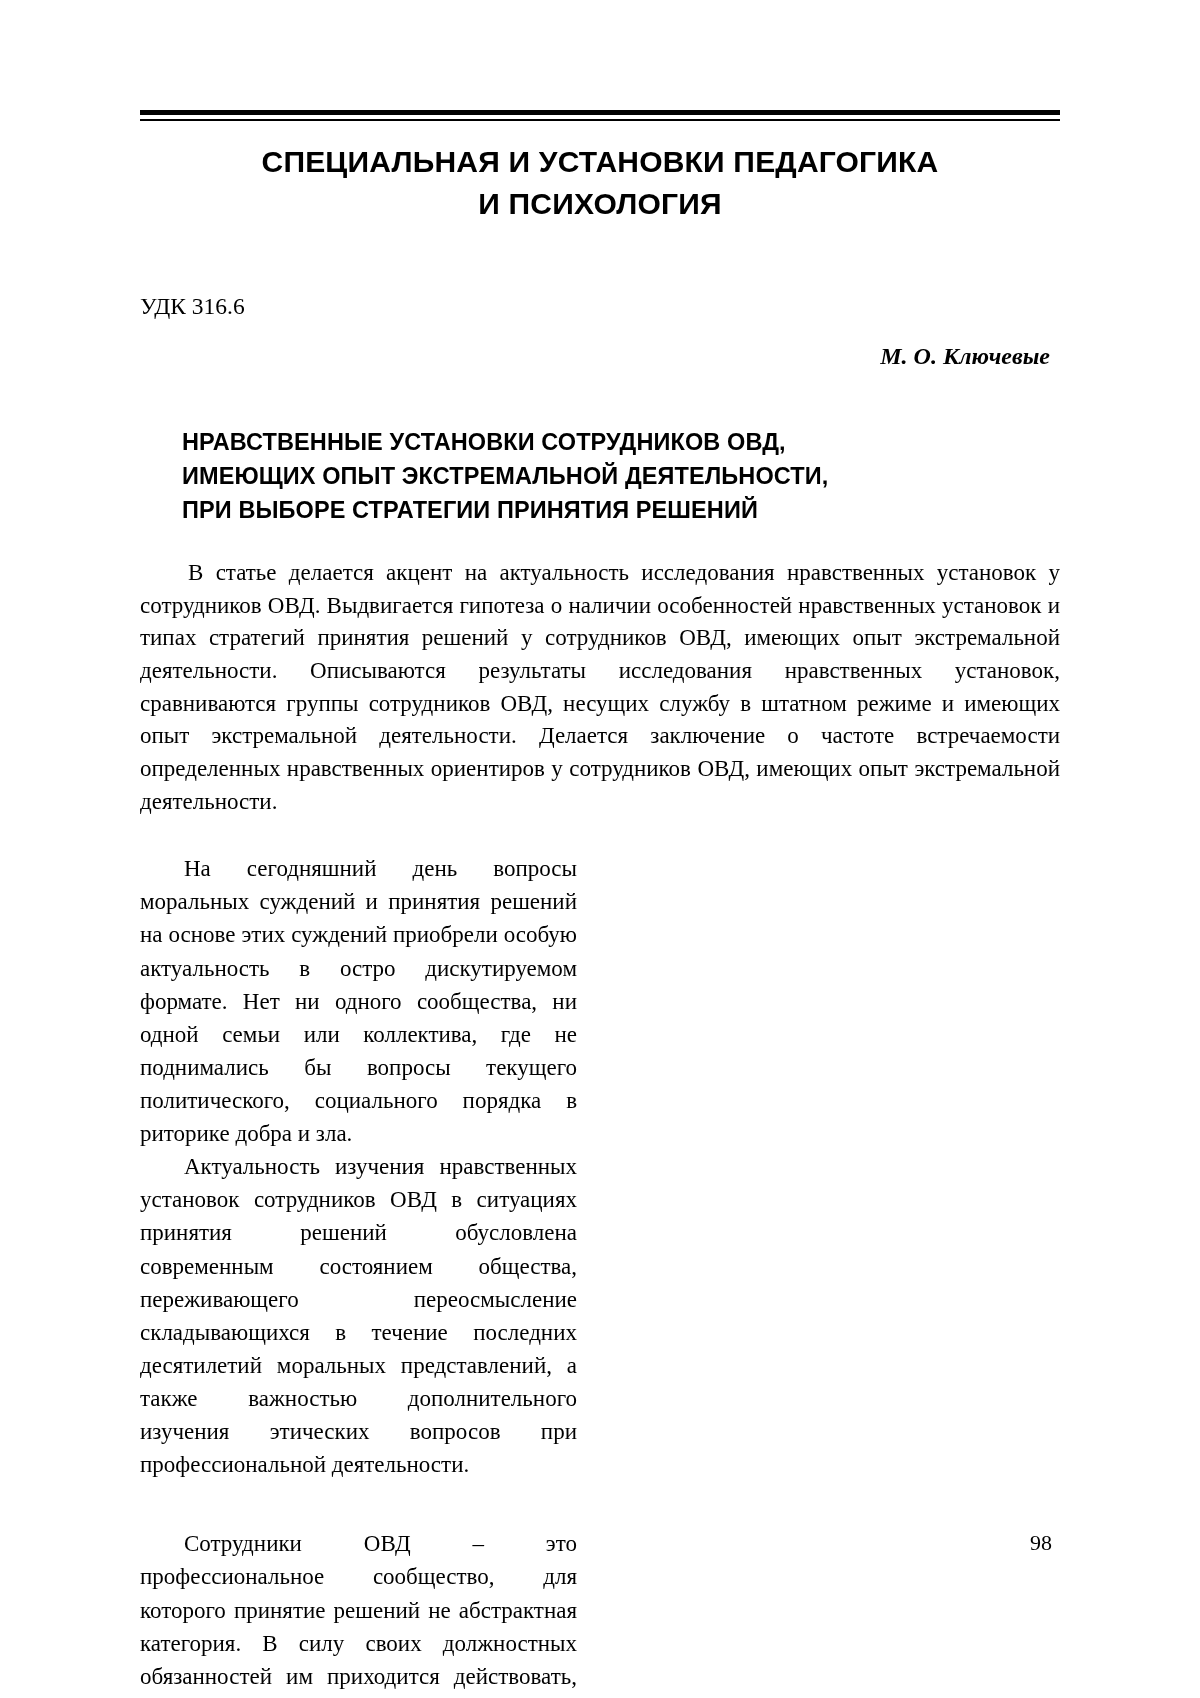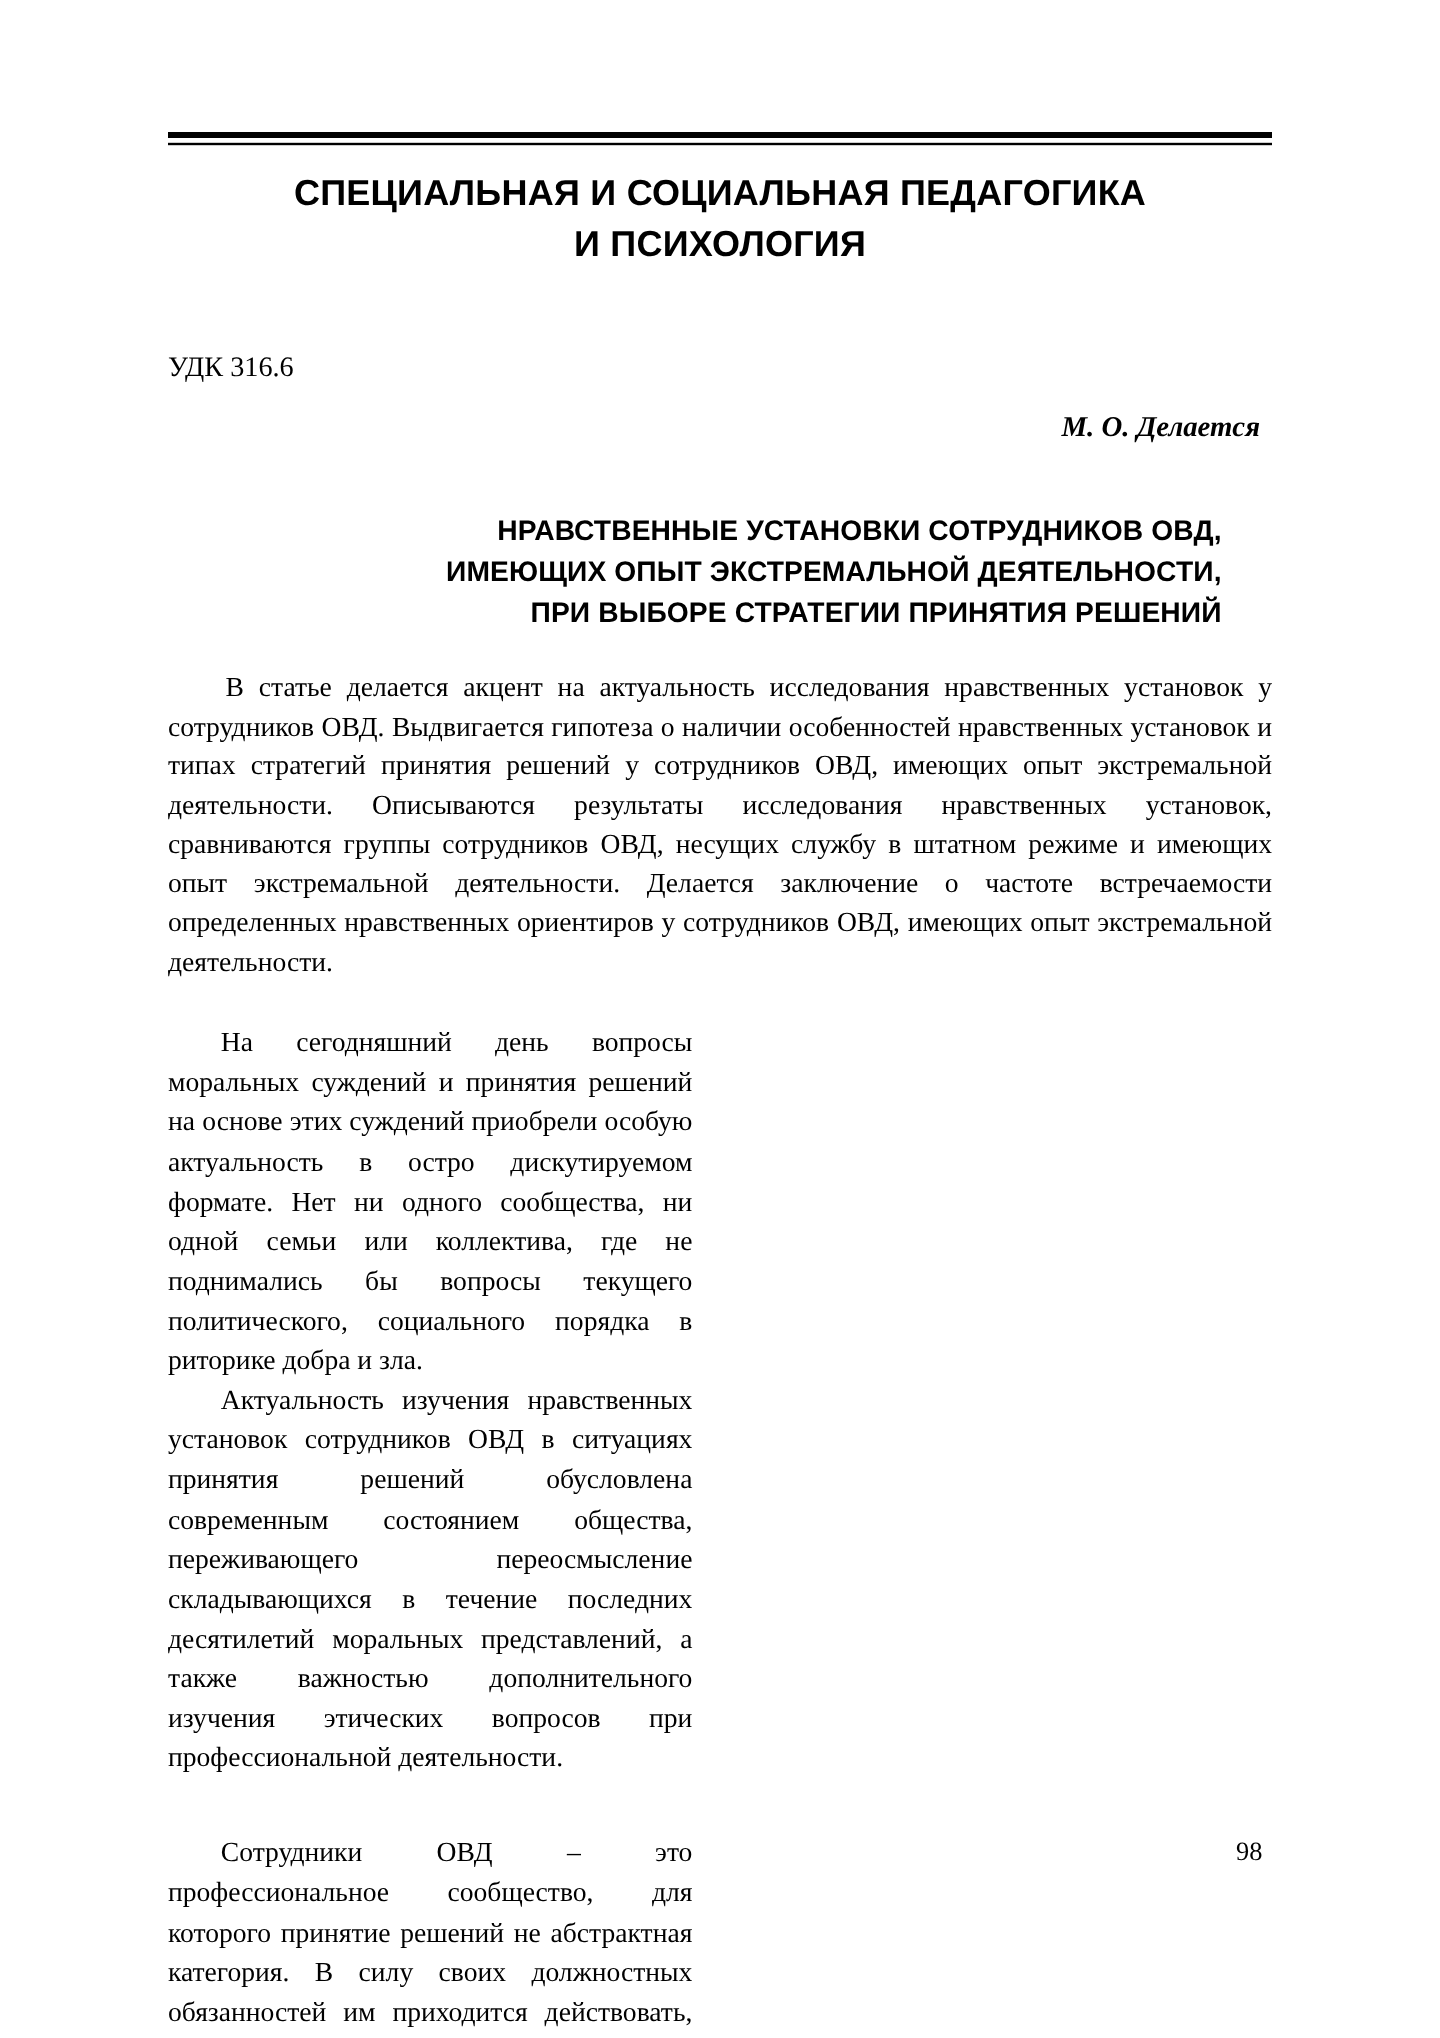--- a/index.html
+++ b/index.html
@@ -59,21 +59,21 @@
     display: block;
     text-align: right;
     font-weight: bold;
     font-style: italic;
     font-size: 24px;
     margin-top: 22px;
     padding-right: 10px;
   }
   .article-title {
     margin: 54px 42px 0 42px;
-    text-align: right;
+    text-align: left;
     font-family: "Liberation Sans", sans-serif;
     font-weight: bold;
     font-size: 23.5px;
     line-height: 1.45;
     letter-spacing: 0.1px;
   }
   .abstract {
     margin: 30px 0 16px 0;
     font-size: 23px;
     line-height: 1.42;
@@ -123,26 +123,26 @@
 </style>
 </head>
 <body>
 
 <div class="page">
 
   <div class="content">
 
     <div class="rule-top"></div>
 
-    <div class="section-title">СПЕЦИАЛЬНАЯ И СОЦИАЛЬНАЯ ПЕДАГОГИКА</div>
+    <div class="section-title">СПЕЦИАЛЬНАЯ И УСТАНОВКИ ПЕДАГОГИКА</div>
     <div class="section-title">И ПСИХОЛОГИЯ</div>
 
     <div class="udk-row">
       <span class="udk">УДК 316.6</span>
-      <span class="author">М. О. Делается</span>
+      <span class="author">М. О. Ключевые</span>
     </div>
 
     <div class="article-title">
       <div>НРАВСТВЕННЫЕ УСТАНОВКИ СОТРУДНИКОВ ОВД,</div>
       <div>ИМЕЮЩИХ ОПЫТ ЭКСТРЕМАЛЬНОЙ ДЕЯТЕЛЬНОСТИ,</div>
       <div>ПРИ ВЫБОРЕ СТРАТЕГИИ ПРИНЯТИЯ РЕШЕНИЙ</div>
     </div>
 
     <p class="abstract">В статье делается акцент на актуальность исследования нравственных установок у сотрудников ОВД. Выдвигается гипотеза о наличии особенностей нравственных установок и типах стратегий принятия решений у сотрудников ОВД, имеющих опыт экстремальной деятельности. Описываются результаты исследования нравственных установок, сравниваются группы сотрудников ОВД, несущих службу в штатном режиме и имеющих опыт экстремальной деятельности. Делается заключение о частоте встречаемости определенных нравственных ориентиров у сотрудников ОВД, имеющих опыт экстремальной деятельности.</p>
 

